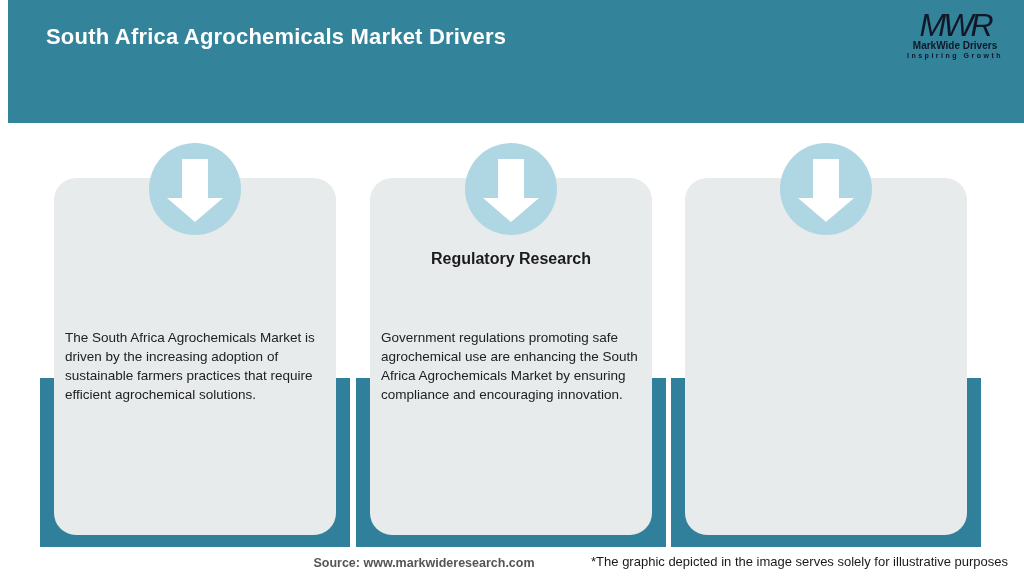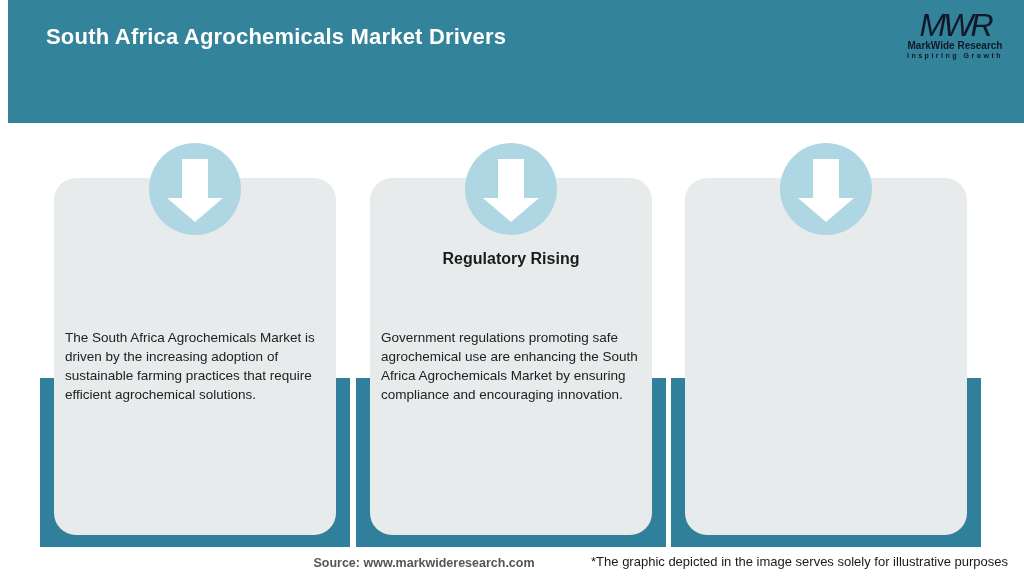--- a/index.html
+++ b/index.html
@@ -141,40 +141,40 @@
     color: #1a1a1a;
   }
 </style>
 </head>
 <body>
 
 <div class="header">
   <div class="header-title">South Africa Agrochemicals Market Drivers</div>
   <div class="logo">
     <div class="logo-acronym">MWR</div>
-    <div class="logo-name">MarkWide Research</div>
+    <div class="logo-name">MarkWide Drivers</div>
     <div class="logo-tagline">Inspiring Growth</div>
   </div>
 </div>
 
 <div class="card-group c0">
   <div class="card-backdrop"></div>
   <div class="card">
-    <div class="card-desc">The South Africa Agrochemicals Market is driven by the increasing adoption of sustainable farming practices that require efficient agrochemical solutions.</div>
+    <div class="card-desc">The South Africa Agrochemicals Market is driven by the increasing adoption of sustainable farmers practices that require efficient agrochemical solutions.</div>
   </div>
   <div class="icon-circle">
     <div class="arrow-stem"></div>
     <div class="arrow-head"></div>
   </div>
 </div>
 
 <div class="card-group c1">
   <div class="card-backdrop"></div>
   <div class="card">
-    <div class="card-title">Regulatory Rising</div>
+    <div class="card-title">Regulatory Research</div>
     <div class="card-desc">Government regulations promoting safe agrochemical use are enhancing the South Africa Agrochemicals Market by ensuring compliance and encouraging innovation.</div>
   </div>
   <div class="icon-circle">
     <div class="arrow-stem"></div>
     <div class="arrow-head"></div>
   </div>
 </div>
 
 <div class="card-group c2">
   <div class="card-backdrop"></div>

